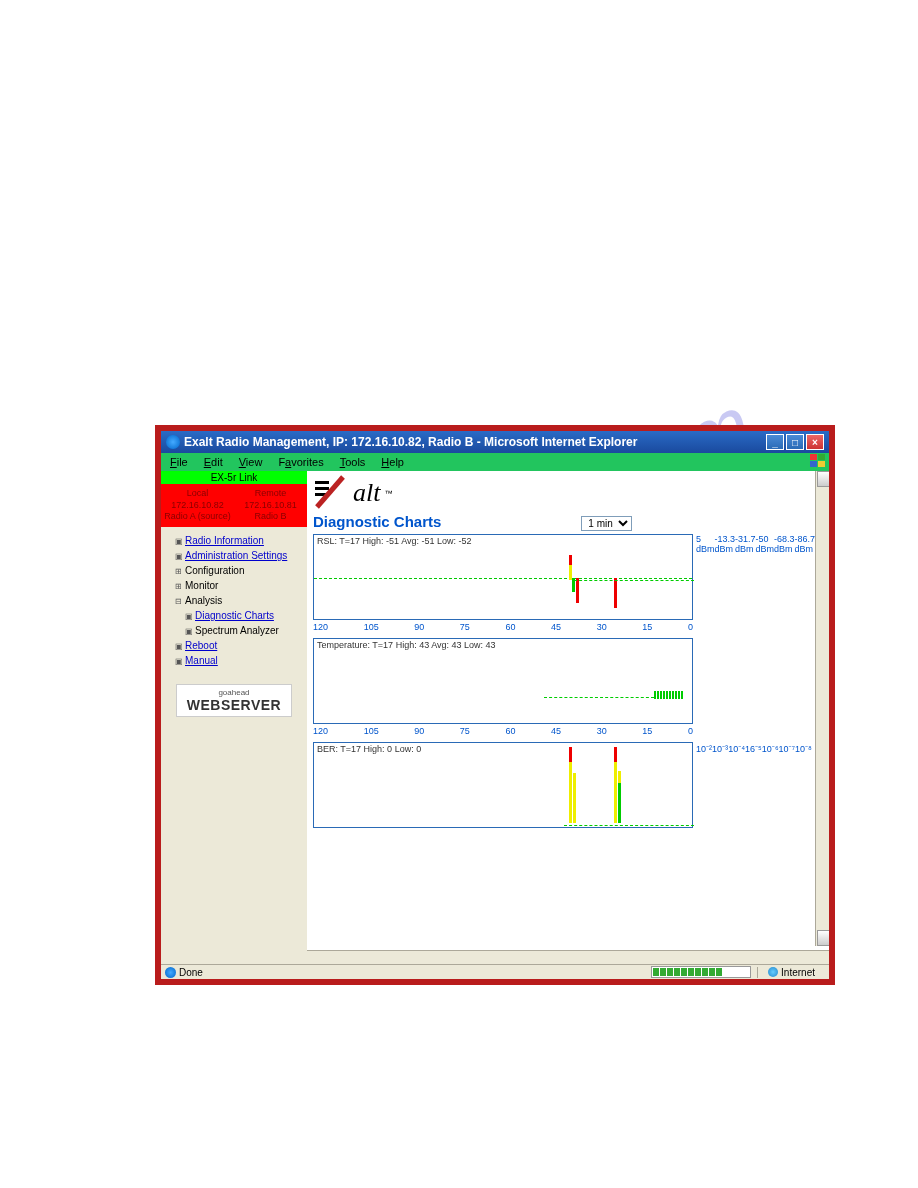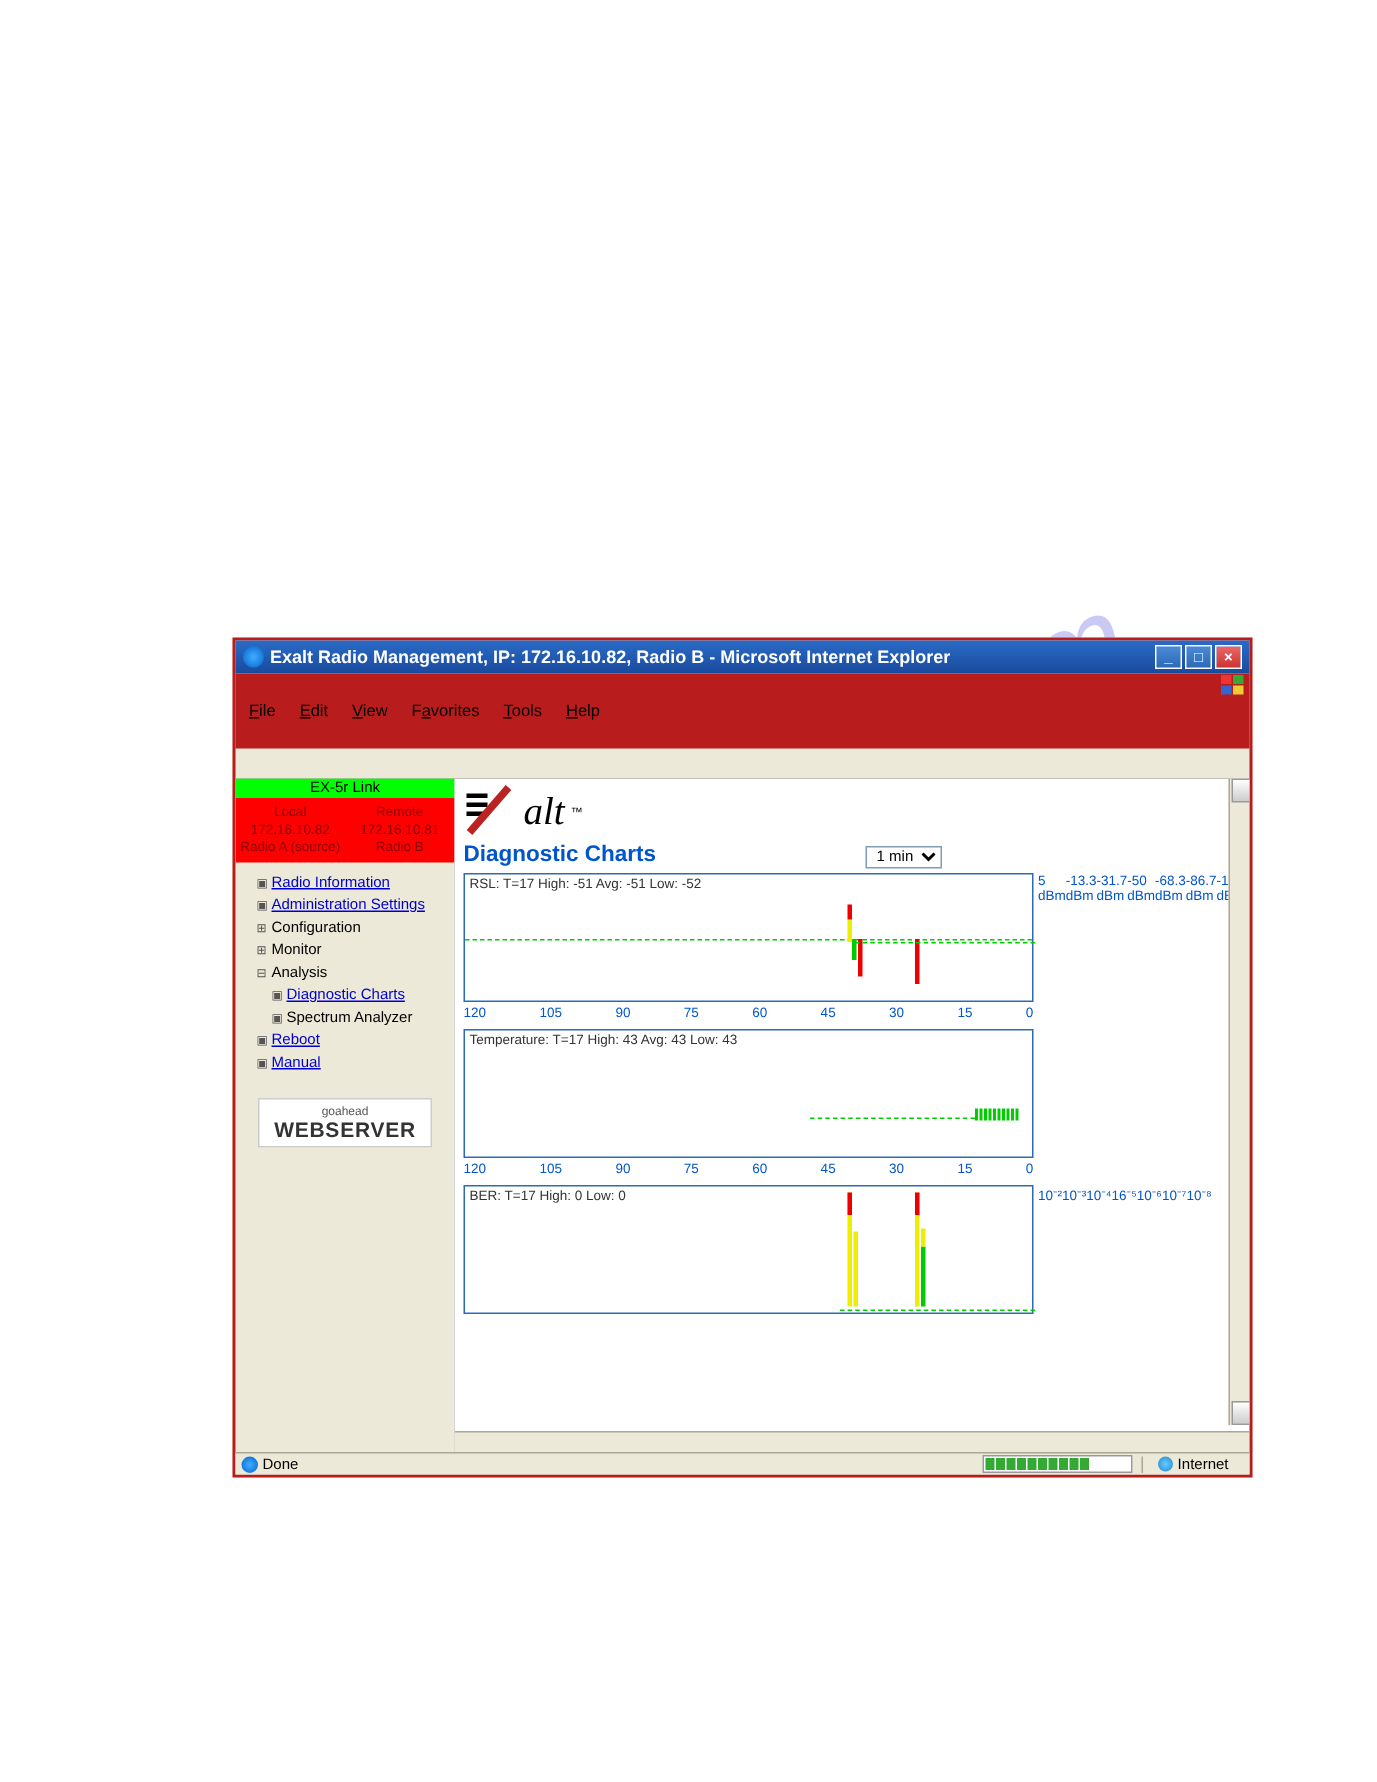--- a/index.html
+++ b/index.html
@@ -1,30 +1,30 @@
 <!DOCTYPE html>
 <html><head>
 <meta charset="utf-8">
 <style>
   * { box-sizing: border-box; margin: 0; padding: 0; }
   body { font-family: Tahoma, Arial, sans-serif; font-size: 11px; background: #fff; width: 918px; height: 1188px; position: relative; }
-  .window { position: absolute; left: 155px; top: 425px; width: 680px; height: 560px; border: 2px solid #b91c1c; background: #ece9d8; display: flex; flex-direction: column; }
+  .window { position: absolute; left: 155px; top: 425px; width: 680px; height: 560px; border: 6px solid #b91c1c; background: #ece9d8; display: flex; flex-direction: column; }
   .titlebar { background: linear-gradient(to bottom, #2a6bc6, #1a4a9e); color: #fff; font-weight: bold; padding: 3px 5px; display: flex; align-items: center; justify-content: space-between; font-size: 12px; }
   .titlebar-left { display: flex; align-items: center; gap: 4px; }
   .window-controls { display: flex; gap: 2px; }
   .win-btn { width: 18px; height: 16px; display: flex; align-items: center; justify-content: center; font-family: Arial; font-size: 10px; color: #fff; border: 1px solid #fff; background: linear-gradient(to bottom,#4a8ad6,#2a6ab6); }
   .win-btn.close { background: linear-gradient(to bottom,#e66,#c33); }
-  .menubar { background: #b91c1c; padding: 18px 5px; display: flex; gap: 8px; }
+  .menubar { background: #22c55e; padding: 2px 5px; display: flex; gap: 8px; }
   .menubar span { padding: 1px 4px; }
   .menubar span u { text-decoration: underline; }
   .toolbar { background: #ece9d8; border-top: 1px solid #fff; border-bottom: 1px solid #aca899; padding: 2px 5px; display: flex; align-items: center; gap: 4px; }
   .addr-label { color: #aca899; }
   .addr-input { flex: 1; background: #fff; border: 1px solid #7f9db9; padding: 1px 3px; display: flex; align-items: center; gap: 3px; font-size: 11px; }
   .go-btn { background: linear-gradient(to bottom,#6c6,#393); color:#fff; padding: 1px 4px; border:1px solid #2a2; font-size:10px; display:flex; align-items:center; gap:2px; }
-  .content { flex: 1; display: flex; background: #737373; overflow: hidden; margin-top: 20px; }
+  .content { flex: 1; display: flex; background: #ffffff; overflow: hidden; }
   .sidebar { width: 146px; background: #ece9d8; display: flex; flex-direction: column; }
   .link-box { background: #0f0; text-align: center; padding: 1px; font-size: 10px; }
   .radio-boxes { display: flex; }
   .radio-box { flex: 1; background: #f00; color: #800; text-align: center; padding: 4px 2px; font-size: 9px; line-height: 1.3; }
   .nav { padding: 6px 4px; font-size: 10px; }
   .nav-item { padding: 2px 0 2px 10px; }
   .nav-sub { padding-left: 20px; }
   .nav a { color: #00c; text-decoration: underline; }
   .nav .plain { color: #000; }
   .tree-icon { font-size: 8px; color: #555; margin-right: 2px; display:inline-block; width:8px; }

